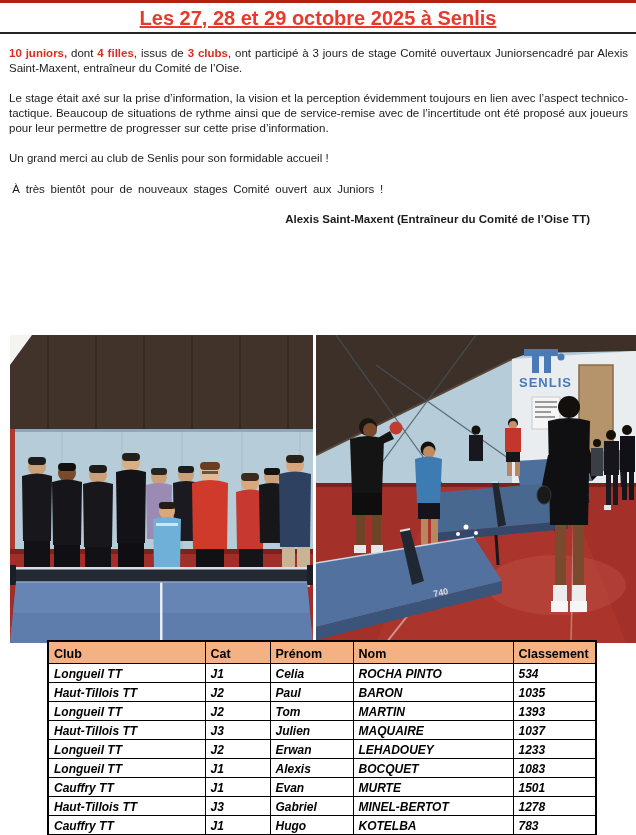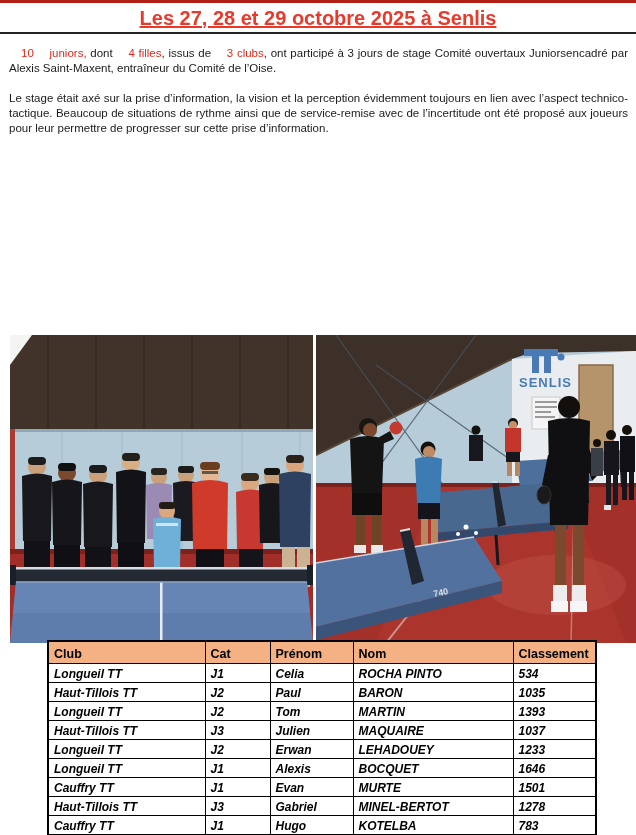--- a/index.html
+++ b/index.html
@@ -14,21 +14,21 @@
   }
   .title {
     font-weight:bold; font-size:20px; color:#e8392b;
     text-decoration:underline; text-decoration-thickness:2px;
   }
   .body-text {
     position:absolute; top:46px; left:9px; width:619px;
     font-size:11.5px; line-height:15px; text-align:justify;
   }
   .body-text p { margin:0 0 15px 0; }
-  .red { color:#d92d20; font-weight:normal;margin-left:12px; }
+  .red { color:#d92d20; font-weight:bold; }
   .ghost { color:#c9c9c9; font-size:8px; vertical-align:2px; letter-spacing:-1px; }
   .spread { word-spacing:2.5px; }
   .signature { text-align:right; font-weight:bold; padding-right:38px; margin-top:5px; }
   .photos { position:absolute; top:335px; left:10px; display:flex; gap:3px; }
   .photos svg { display:block; }
   .ttable {
     position:absolute; top:640px; left:47px; width:548px;
     border-collapse:collapse; table-layout:fixed; border:2px solid #000;
     font-size:12px; font-weight:bold; color:#000;
   }
@@ -50,22 +50,25 @@
     <span class="title">Les 27, 28 et 29 octobre 2025 à Senlis</span>
   </div>
 
   <div class="body-text">
     <p><span class="red">10</span><span class="red"> juniors,</span><span> dont </span><span class="red">4 filles</span><span>, issus de </span><span class="red">3 clubs</span><span>, ont participé à 3 jours de stage Comité ouvertaux Juniorsencadré par Alexis Saint-Maxent, entraîneur du Comité de l’Oise.</span></p>
 
     <p>Le stage était axé sur la prise d’information, la vision et la perception évidemment toujours en lien avec l’aspect technico-tactique. Beaucoup de situations de rythme ainsi que de service-remise avec de l’incertitude ont été proposé aux joueurs pour leur permettre de progresser sur cette prise d’information.</p>
 
 
 
-
-
+    <p>Un grand merci au club de Senlis pour son formidable  accueil !</p>
+
+    <p class="spread"><span class="ghost">··</span><span>À très bientôt pour de nouveaux stages Comité ouvert aux Juniors !</span></p>
+
+    <p class="signature">Alexis Saint-Maxent (Entraîneur du Comité de l’Oise TT)</p>
   </div>
 
   <div class="photos">
 
     <svg width="303" height="308" viewBox="0 0 303 308">
 
       <rect x="0" y="0" width="303" height="94" fill="#41332a"></rect>
       <g stroke="#352921" stroke-width="2">
         <line x1="38" y1="0" x2="38" y2="94"></line>
           <line x1="86" y1="0" x2="86" y2="94"></line>
@@ -362,21 +365,21 @@
           <td>J2</td>
           <td>Erwan</td>
           <td>LEHADOUEY</td>
           <td>1233</td>
         </tr>
         <tr>
           <td>Longueil TT</td>
           <td>J1</td>
           <td>Alexis</td>
           <td>BOCQUET</td>
-          <td>1646</td>
+          <td>1083</td>
         </tr>
         <tr>
           <td>Cauffry TT</td>
           <td>J1</td>
           <td>Evan</td>
           <td>MURTE</td>
           <td>1501</td>
         </tr>
         <tr>
           <td>Haut-Tillois TT</td>

